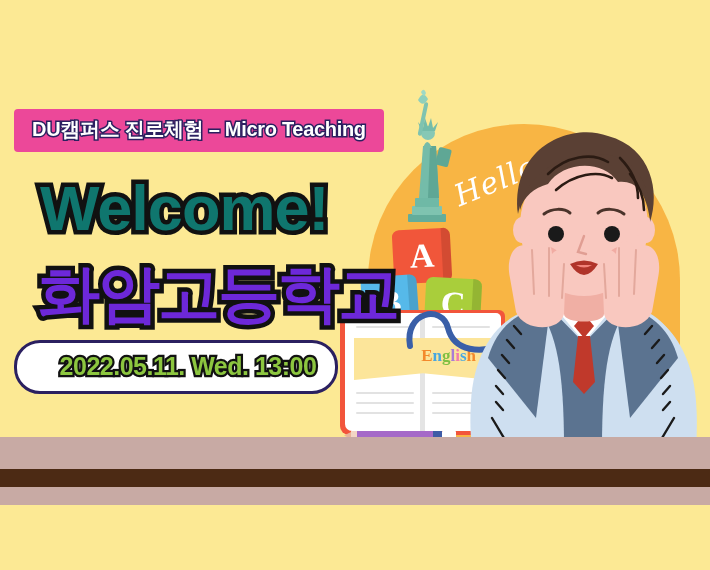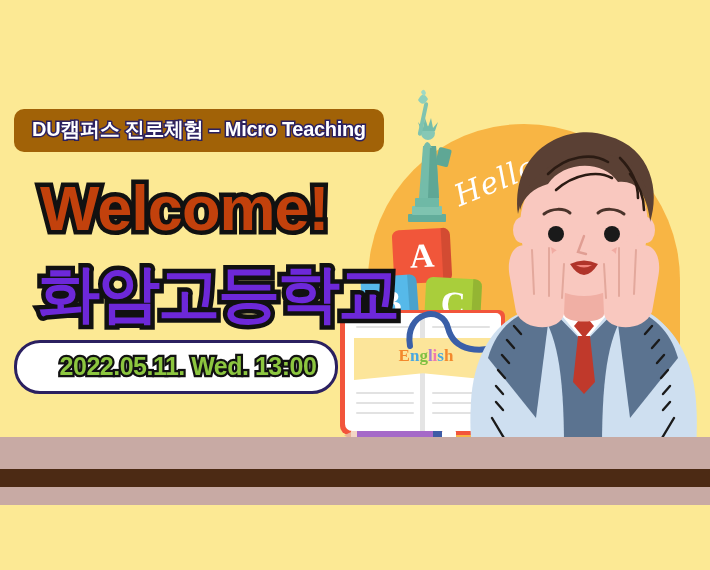--- a/index.html
+++ b/index.html
@@ -23,33 +23,33 @@
   }
   .desk-edge{
     position:absolute;left:0;top:469px;width:710px;height:18px;
     background:#4C2A14;
   }
 
   
   .badge{
     position:absolute;left:14px;top:109px;
     padding:7px 18px 9px 18px;
-    background:#a16207;border-radius:10px;
+    background:#ec4899;border-radius:4px;
     display:flex;align-items:center;
   }
   .badge-text{
     font-size:20px;font-weight:bold;color:#ffffff;
     letter-spacing:-0.3px;white-space:nowrap;
     -webkit-text-stroke:3px #2B2060;
     paint-order:stroke fill;
   }
   .welcome{
     position:absolute;left:40px;top:172px;
     font-size:63px;font-weight:bold;letter-spacing:-1px;
-    color:#c2410c;
+    color:#0f766e;
     -webkit-text-stroke:9px #111111;
     paint-order:stroke fill;
     white-space:nowrap;
   }
   .school{
     position:absolute;left:38px;top:252px;
     font-size:62px;font-weight:bold;letter-spacing:-2px;
     color:#6d28d9;
     -webkit-text-stroke:9px #111111;
     paint-order:stroke fill;
@@ -95,21 +95,21 @@
   .book-wrap{position:absolute;left:340px;top:310px;width:165px;height:130px;}
   .book-cover{position:absolute;left:0;top:0;width:165px;height:125px;background:#F2553B;border-radius:6px 6px 9px 9px;}
   .book-page-l{position:absolute;left:5px;top:3px;width:78px;height:118px;background:#ffffff;border-radius:5px 0 0 7px;}
   .book-page-r{position:absolute;left:83px;top:3px;width:78px;height:118px;background:#ffffff;border-radius:0 5px 7px 0;}
   .book-spine{position:absolute;left:80px;top:3px;width:5px;height:118px;background:#E4E4E4;}
   .book-band{
     position:absolute;left:14px;top:28px;width:138px;height:42px;background:#FCE59A;
     clip-path:polygon(0 0,100% 0,100% 100%,50% 84%,0 100%);
   }
   .english{
-    position:absolute;left:36px;top:36px;width:100px;text-align:center;
+    position:absolute;left:36px;top:36px;width:100px;text-align:right;
     font-size:17px;font-weight:bold;font-family:"Liberation Serif", serif;
     letter-spacing:0px;
   }
   .english span{display:inline-block;}
   .bookline{position:absolute;height:2px;background:#E2E2E2;border-radius:1px;}
   .squiggle{position:absolute;left:62px;top:-8px;width:110px;height:60px;}
   .pencil{position:absolute;left:344px;top:430px;width:115px;height:11px;}
 
   
   .statue{position:absolute;left:392px;top:86px;width:70px;height:150px;}

